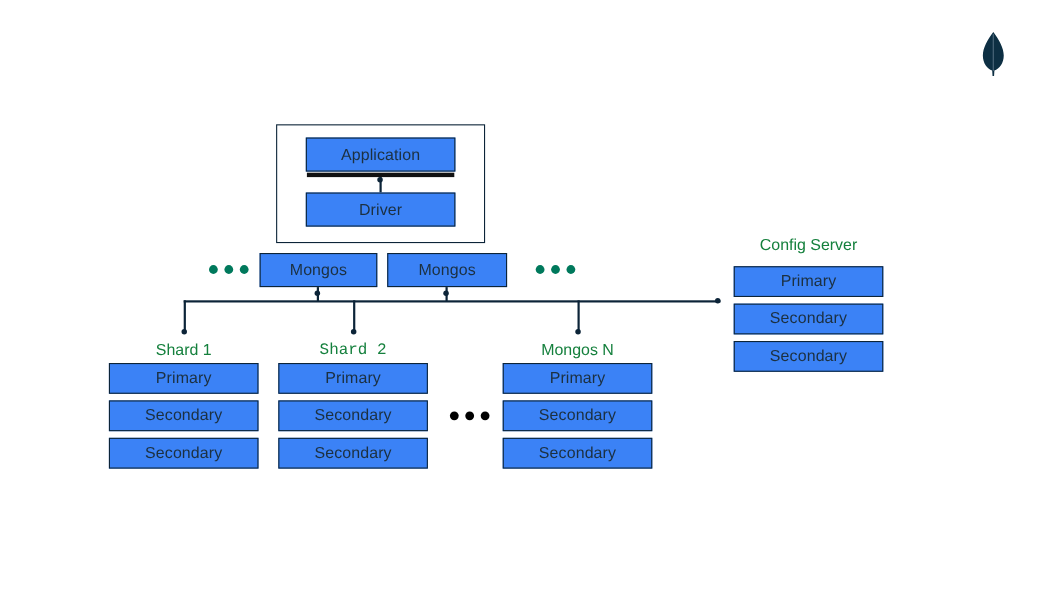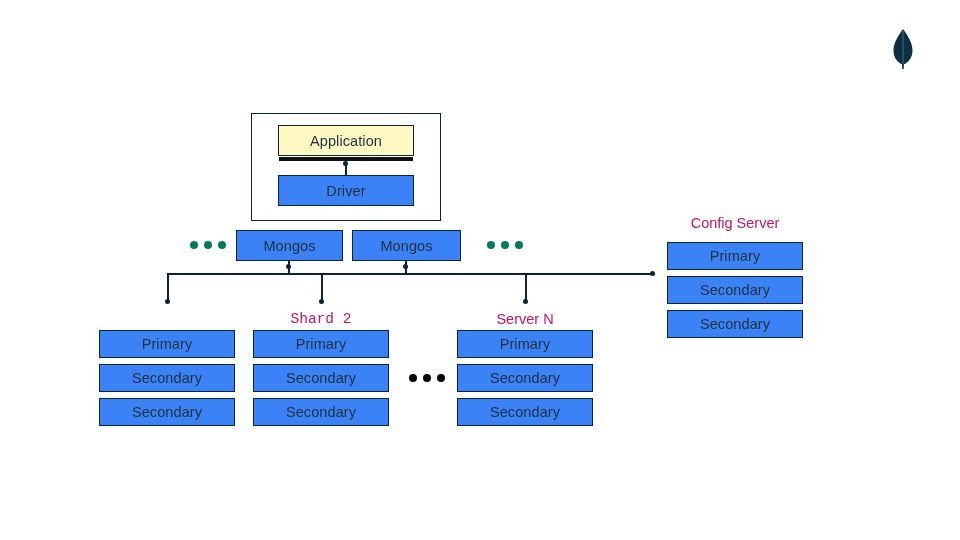--- a/index.html
+++ b/index.html
@@ -15,41 +15,41 @@
     position:absolute;
     box-sizing:border-box;
     border:1.6px solid #0c2438;
     background:#3b82f6;
     display:flex;align-items:center;justify-content:center;
     font-size:14.5px;
     letter-spacing:.1px;
     color:#1c3040;
     white-space:nowrap;
   }
-  .node.white{background:#fef9c3;}
+  .node.white{background:#3b82f6;}
 
   
   .container-box{
     position:absolute;
     box-sizing:border-box;
     border:1.6px solid #0c2438;
     background:transparent;
   }
 
   
   .app-bar{
     position:absolute;
     background:#111111;
   }
 
   
   .label{
     position:absolute;
     font-size:14.5px;
-    color:#be185d;
+    color:#15803d;
     white-space:nowrap;
     text-align:center;
   }
 
   
   .hline{position:absolute;background:#0c2438;height:1.6px;}
   .vline{position:absolute;background:#0c2438;width:1.6px;}
   .dot{position:absolute;width:5px;height:5px;background:#0c2438;border-radius:50%;}
 
   
@@ -131,20 +131,21 @@
   <div class="node" style="left:667px;top:242px;width:136px;height:28px;">
     <span>Primary</span>
   </div>
   <div class="node" style="left:667px;top:276px;width:136px;height:28px;">
     <span>Secondary</span>
   </div>
   <div class="node" style="left:667px;top:310px;width:136px;height:28px;">
     <span>Secondary</span>
   </div>
 
+  <div class="label" style="left:99px;top:311px;width:136px;">Shard 1</div>
 
   <div class="node" style="left:99px;top:330px;width:136px;height:28px;">
     <span>Primary</span>
   </div>
   <div class="node" style="left:99px;top:364px;width:136px;height:28px;">
     <span>Secondary</span>
   </div>
   <div class="node" style="left:99px;top:398px;width:136px;height:28px;">
     <span>Secondary</span>
   </div>
@@ -160,21 +161,21 @@
   <div class="node" style="left:253px;top:398px;width:136px;height:28px;">
     <span>Secondary</span>
   </div>
 
   <div class="ellipsis black" style="left:409px;top:374px;">
     <i></i>
       <i></i>
       <i></i>
   </div>
 
-  <div class="label" style="left:457px;top:311px;width:136px;">Server N</div>
+  <div class="label" style="left:457px;top:311px;width:136px;">Mongos N</div>
 
   <div class="node" style="left:457px;top:330px;width:136px;height:28px;">
     <span>Primary</span>
   </div>
   <div class="node" style="left:457px;top:364px;width:136px;height:28px;">
     <span>Secondary</span>
   </div>
   <div class="node" style="left:457px;top:398px;width:136px;height:28px;">
     <span>Secondary</span>
   </div>

